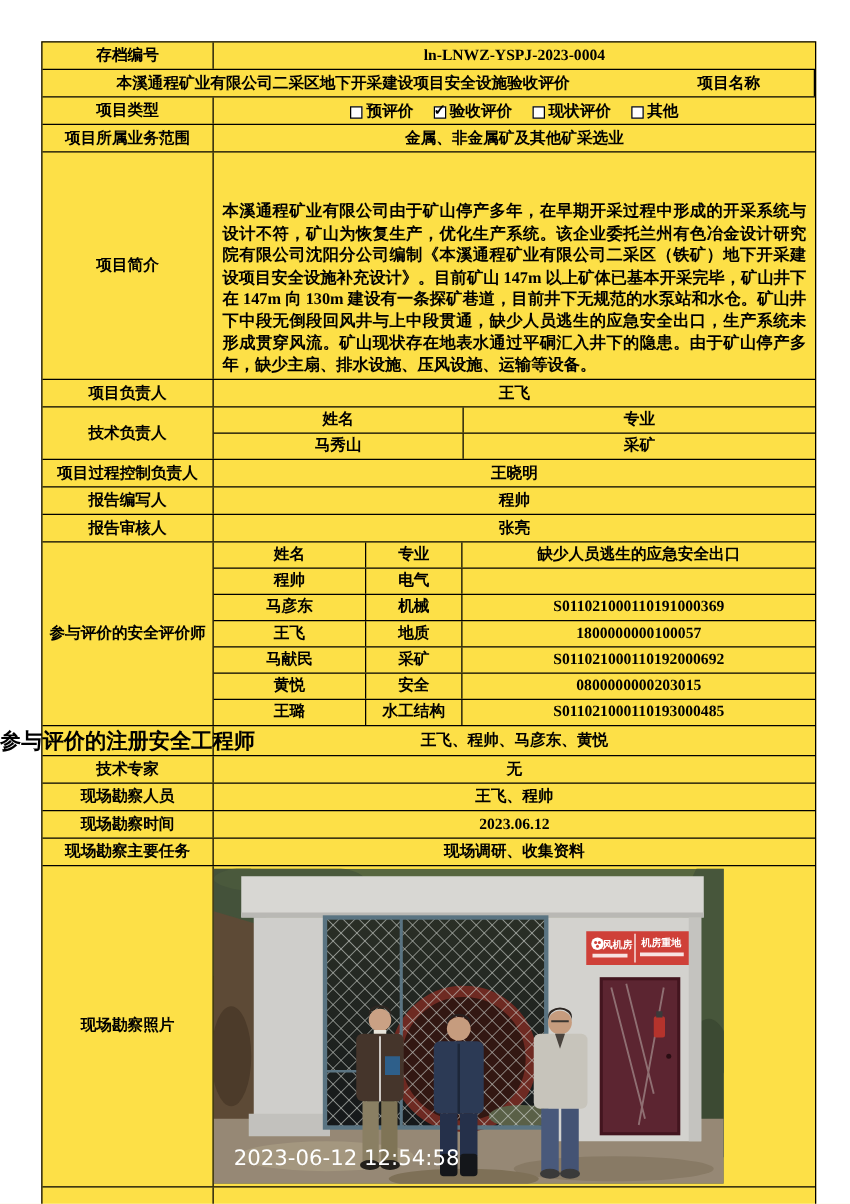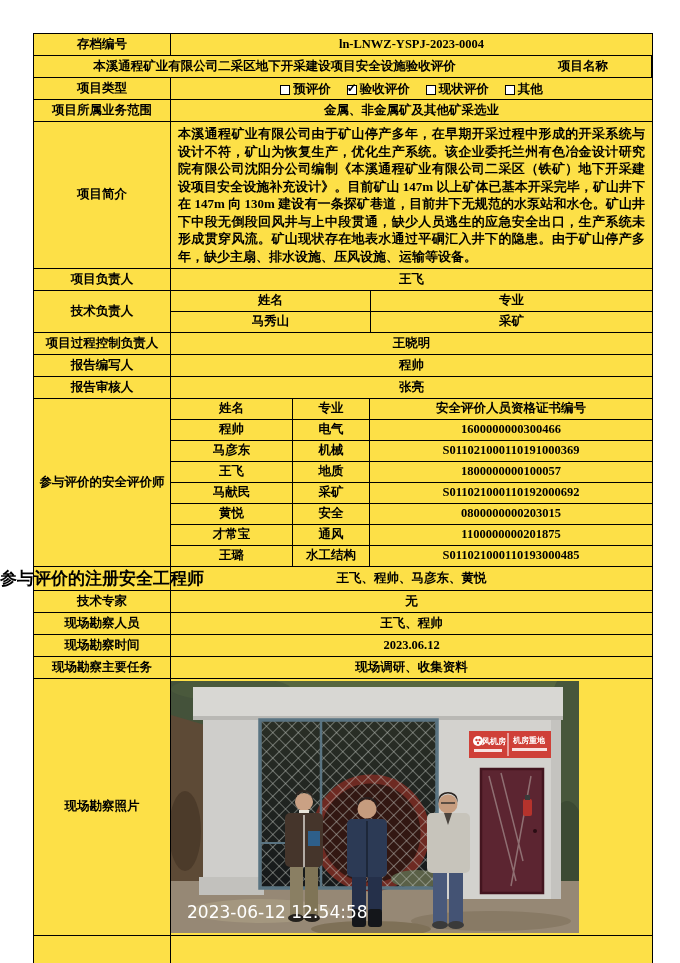--- a/index.html
+++ b/index.html
@@ -17,21 +17,21 @@
   .stack{flex:1;display:flex;flex-direction:column;}
   .srow{display:flex;flex:1;border-bottom:1px solid #000;min-height:20px;}
   .srow:last-child{border-bottom:none;}
   .sc{border-right:1px solid #000;}
   .tech-name{flex:0 0 200px;width:200px;}
   .tech-major{flex:1;}
   .ev-name{flex:0 0 122px;width:122px;}
   .ev-major{flex:0 0 77px;width:77px;}
   .ev-cert{flex:1;}
   .para{display:block;text-align:justify;font-size:13px;line-height:17.5px;
-        padding:3px 7px;font-weight:bold;}
+        padding:3px 7px;font-weight:bold;margin-top:35px;}
   .cb-group{display:flex;gap:16px;justify-content:center;align-items:flex-end;}
   .cb{display:inline-flex;align-items:center;gap:3px;}
   .cbox{width:10px;height:10px;border:1.5px solid #000;display:inline-block;
         position:relative;box-sizing:border-box;background:#fff;}
   .cbox.checked::after{content:"\2713";position:absolute;left:-1px;top:-5px;
         font-size:12px;font-weight:bold;color:#000;}
   .photo-cell{flex:1;display:flex;align-items:center;justify-content:flex-start;padding:2px 0;}
 </style>
 </head>
 <body>
@@ -113,51 +113,45 @@
     <div class="cell label">报告审核人</div>
     <div class="cell value">张亮</div>
   </div>
 
   <div class="row">
     <div class="cell label">参与评价的安全评价师</div>
     <div class="stack">
       <div class="srow">
         <div class="cell sc ev-name">姓名</div>
         <div class="cell sc ev-major">专业</div>
-        <div class="cell ev-cert">安全评价人员资格证书编号</div>
+        <div class="cell ev-cert">缺少人员逃生的应急安全出口</div>
       </div>
       <div class="srow">
         <div class="cell sc ev-name">程帅</div>
         <div class="cell sc ev-major">电气</div>
-        <div class="cell ev-cert">1600000000300466</div>
       </div>
       <div class="srow">
         <div class="cell sc ev-name">马彦东</div>
         <div class="cell sc ev-major">机械</div>
         <div class="cell ev-cert">S011021000110191000369</div>
       </div>
       <div class="srow">
         <div class="cell sc ev-name">王飞</div>
         <div class="cell sc ev-major">地质</div>
         <div class="cell ev-cert">1800000000100057</div>
       </div>
       <div class="srow">
         <div class="cell sc ev-name">马献民</div>
         <div class="cell sc ev-major">采矿</div>
         <div class="cell ev-cert">S011021000110192000692</div>
       </div>
       <div class="srow">
         <div class="cell sc ev-name">黄悦</div>
         <div class="cell sc ev-major">安全</div>
         <div class="cell ev-cert">0800000000203015</div>
-      </div>
-      <div class="srow">
-        <div class="cell sc ev-name">才常宝</div>
-        <div class="cell sc ev-major">通风</div>
-        <div class="cell ev-cert">1100000000201875</div>
       </div>
       <div class="srow">
         <div class="cell sc ev-name">王璐</div>
         <div class="cell sc ev-major">水工结构</div>
         <div class="cell ev-cert">S011021000110193000485</div>
       </div>
     </div>
   </div>
 
   <div class="row">

